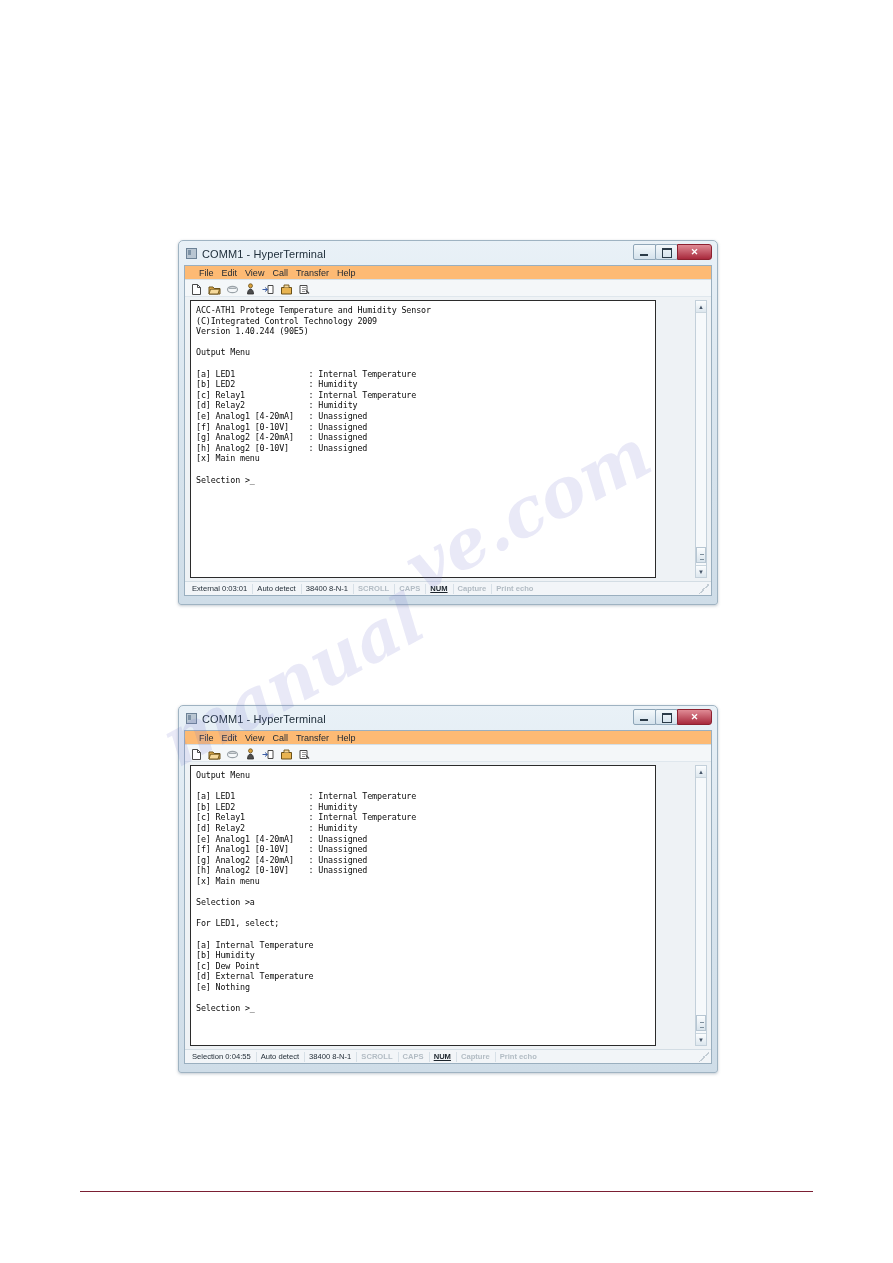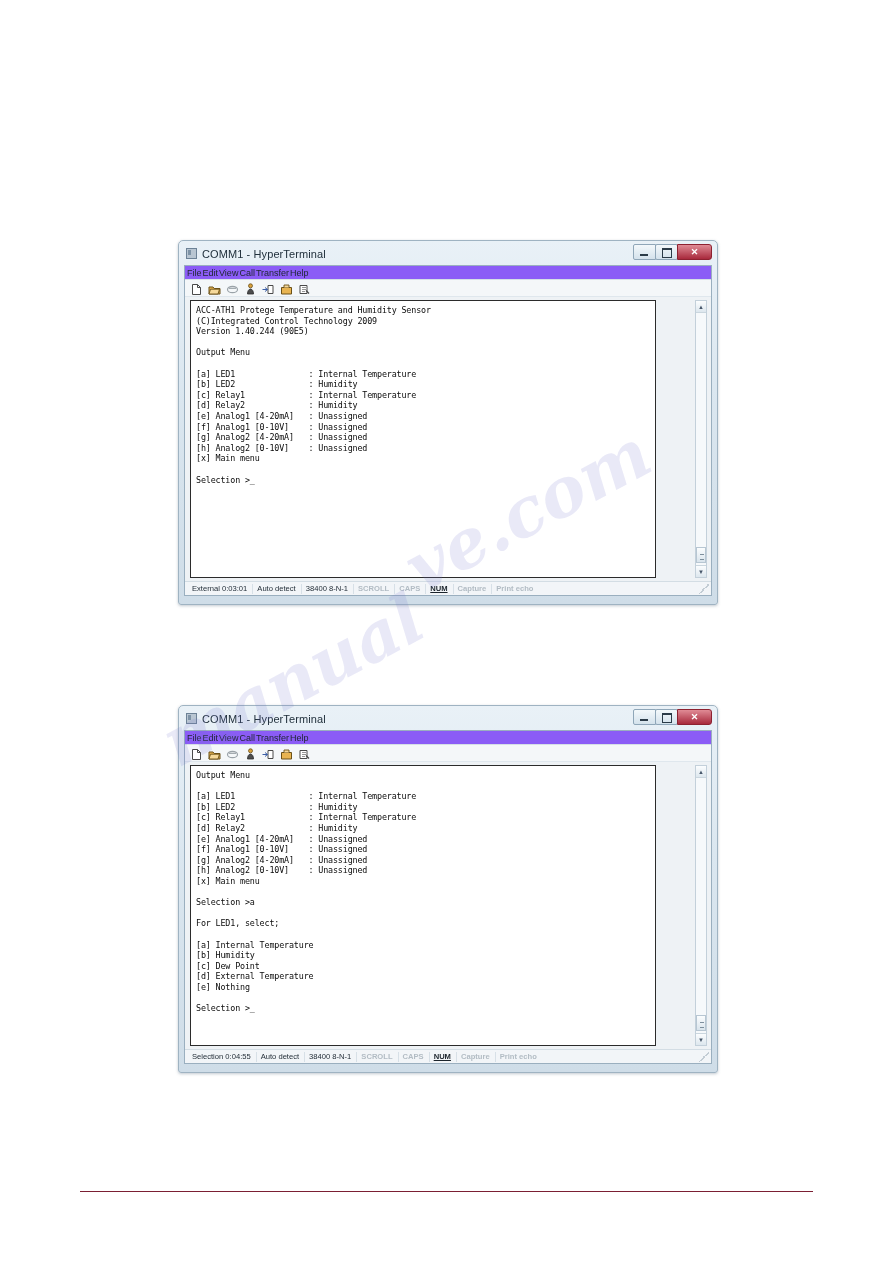--- a/index.html
+++ b/index.html
@@ -109,25 +109,25 @@
     margin-top: 3px;
     height: calc(100% - 24px);
     box-sizing: border-box;
     display: flex;
     flex-direction: column;
   }
 
   .menubar {
     display: flex;
     align-items: center;
-    gap: 1px;
-    padding: 2px 6px 2px 2px;
+    gap: 8px;
+    padding: 2px 6px 2px 14px;
     font-size: 9px;
     color: #1d2630;
-    background: #8b5cf6;
+    background: #fdba74;
     border-bottom: 1px solid #d5dfe6;
     height: 14px;
     box-sizing: border-box;
   }
 
   .toolbar {
     display: flex;
     align-items: center;
     gap: 5px;
     padding: 2px 5px;

